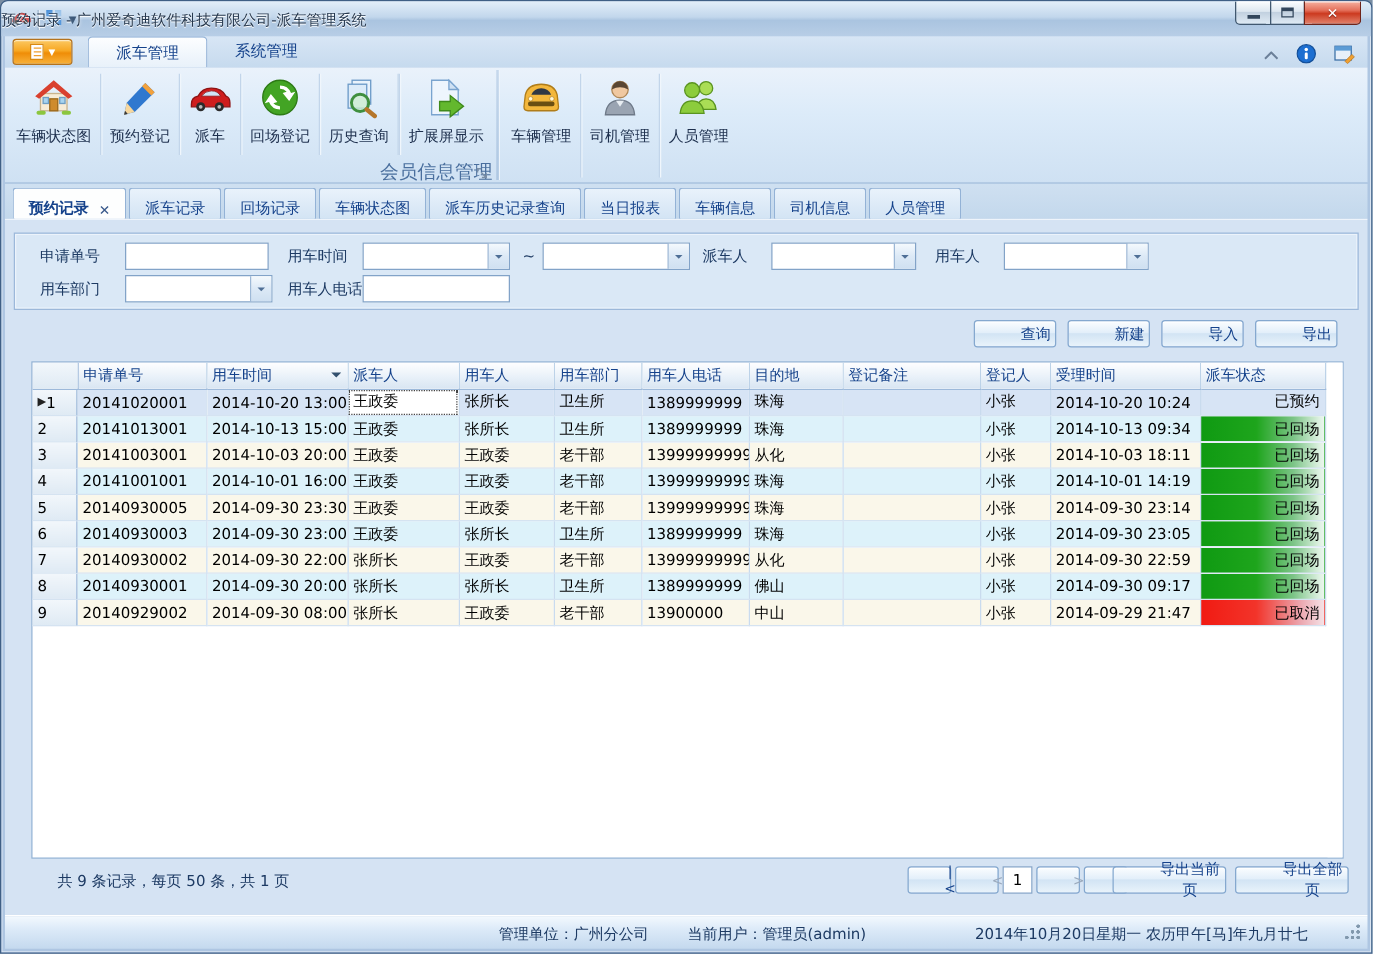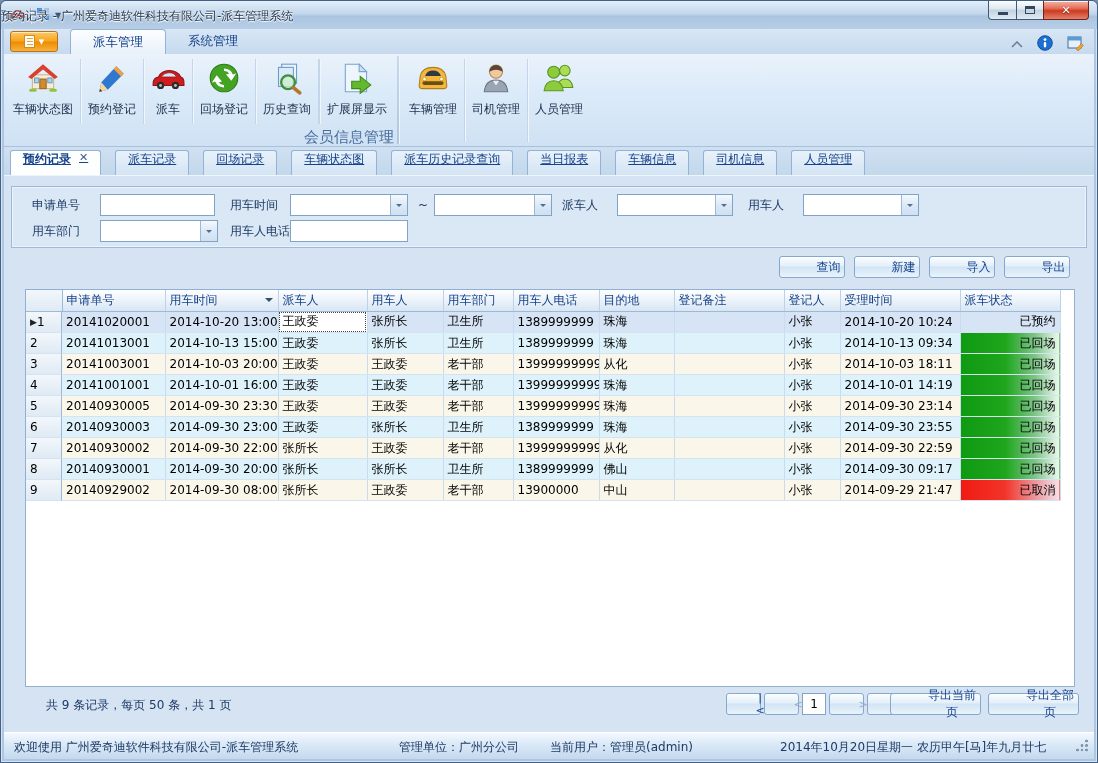--- a/index.html
+++ b/index.html
@@ -63,23 +63,23 @@
   .rbtn .rlb { margin-top:5px; color:#1d2f4d; white-space:nowrap; font-size:12px; }
   .rsep { width:1px; margin:4px 0; background:#c2d5ea; box-shadow:1px 0 0 #f0f6fc; }
   .rgroup-label { height:18px; text-align:center; color:#44engra; }
   .rgroup-label { height:18px; text-align:right; color:#4a6f9e; font-size:15px; position:relative; }
   .dlg-launcher { position:absolute; right:3px; top:2px; width:10px; height:10px; }
 
   
   .doctabs { position:absolute; top:146px; left:3px; right:3px; height:29px;
     background:linear-gradient(#cfe0f1,#c3d8ec); display:flex; align-items:flex-end; padding-left:6px;
     border-bottom:1px solid #eef4fb; }
-  .dtab { height:25px; display:flex; align-items:flex-start; padding:0 12px; margin-right:14px;
+  .dtab { height:25px; display:flex; align-items:flex-end; padding:0 12px; margin-right:2px;
     background:linear-gradient(#e9f2fb,#d3e4f4); border:1px solid #93b2d6; border-bottom:none;
-    border-radius:3px 3px 0 0; color:#15428b; white-space:nowrap;text-decoration:underline; }
+    border-radius:3px 3px 0 0; color:#15428b; white-space:nowrap; }
   .dtab.active { background:#fdfefe; font-weight:bold; }
   .dtab .closex { margin-left:8px; color:#3a5a8c; font-weight:bold; font-size:11px; }
 
   
   .content { position:absolute; top:175px; left:3px; right:3px; bottom:30px; background:#d5e3f3; }
 
   .filterpanel { position:absolute; left:7px; right:7px; top:10px; height:62px;
     background:#dae8f6; border:1px solid #9cb8da; box-shadow:inset 0 0 0 1px #ecf3fb; }
   .frow { position:absolute; left:0; right:0; height:22px; }
   .frow1 { top:7px; } .frow2 { top:33px; }
@@ -590,21 +590,21 @@
               </td>
     <td>20140930003</td>
     <td>2014-09-30 23:00</td>
     <td>王政委</td>
     <td>张所长</td>
     <td>卫生所</td>
     <td>1389999999</td>
     <td>珠海</td>
     <td></td>
     <td>小张</td>
-    <td>2014-09-30 23:55</td>
+    <td>2014-09-30 23:05</td>
     <td class="stcell st-returned">已回场</td>
   </tr>
             <tr class="grid-row r-odd">
     <td class="ind">
                 <span class="ind-inner">
                   <span class="arr"></span>
                   <span class="rn">7</span>
                 </span>
               </td>
     <td>20140930002</td>
@@ -672,21 +672,20 @@
         <button class="btn pgbtn">&gt;|</button>
       </div>
       <div class="pg-exports">
         <button class="btn w80">导出当前页</button>
         <button class="btn w80">导出全部页</button>
       </div>
     </div>
   </div>
 
   <div class="statusbar">
-    <span class="sb-welcome">欢迎使用 广州爱奇迪软件科技有限公司-派车管理系统</span>
     <span class="sb-org">管理单位：广州分公司</span>
     <span class="sb-user">当前用户：管理员(admin)</span>
     <span class="sb-license">【软件已注册】</span>
     <span class="sb-date">2014年10月20日星期一 农历甲午[马]年九月廿七</span>
     <span class="grip"></span>
   </div>
 
 </div>
 
 </body></html>

